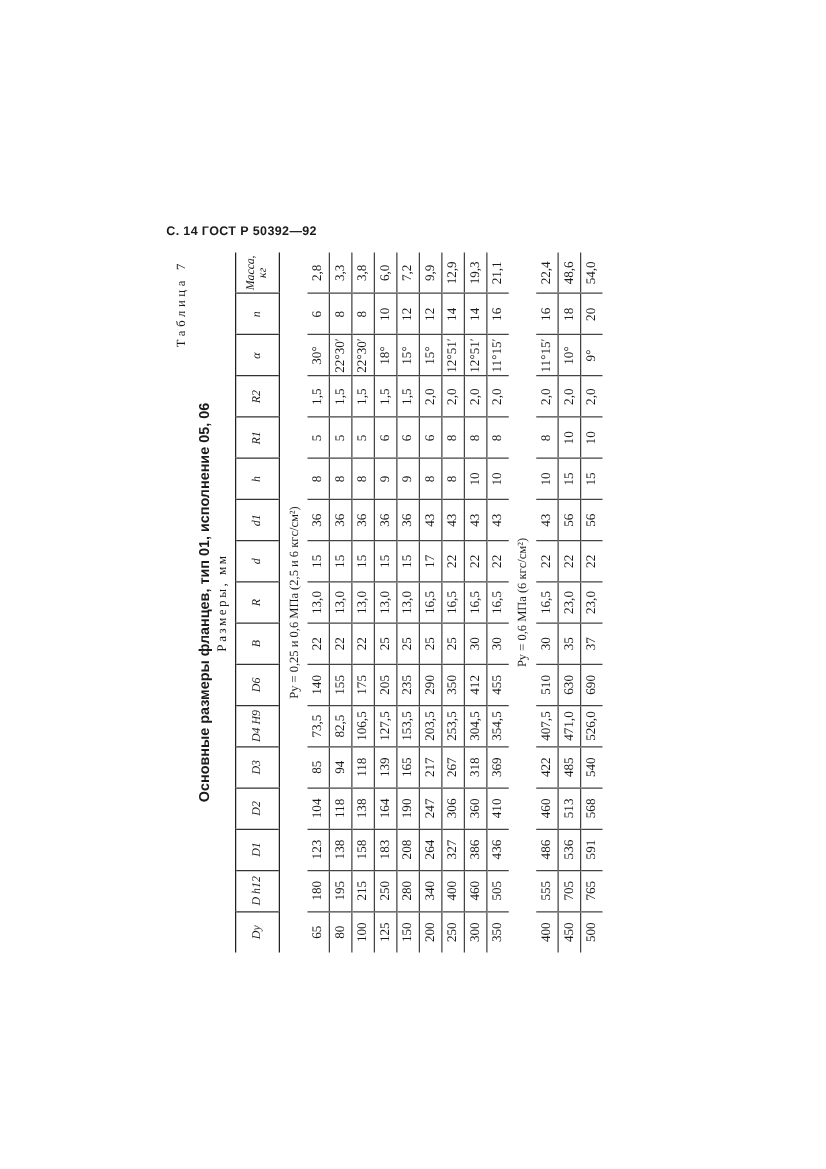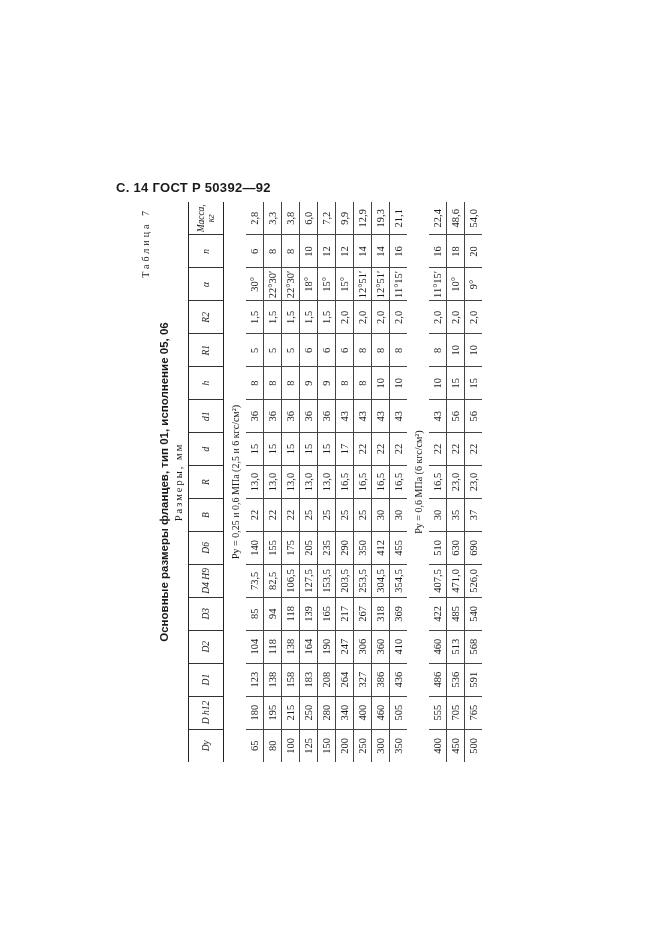--- a/index.html
+++ b/index.html
@@ -1,17 +1,17 @@
 <!DOCTYPE html>
 <html><head>
 <meta charset="utf-8">
 <style>
   html,body{margin:0;padding:0;background:#fff;}
   body{width:661px;height:935px;position:relative;overflow:hidden;font-family:"Liberation Serif","DejaVu Serif",serif;color:#1a1a1a;}
-  .page-header{position:absolute;left:116px;top:180px;font-family:"Liberation Sans","DejaVu Sans",sans-serif;font-weight:bold;font-size:13px;letter-spacing:0.3px;}
+  .page-header{position:absolute;left:133px;top:180px;font-family:"Liberation Sans","DejaVu Sans",sans-serif;font-weight:bold;font-size:10px;letter-spacing:0.3px;}
   .rot{position:absolute;left:140px;top:762px;width:560px;height:400px;transform-origin:0 0;transform:rotate(-90deg);}
   .table-label{position:absolute;right:6px;top:0;font-size:10px;letter-spacing:3px;}
   .title{position:absolute;left:0;width:100%;top:18px;text-align:center;font-family:"Liberation Sans","DejaVu Sans",sans-serif;font-weight:bold;font-size:11.5px;}
   .subtitle{position:absolute;left:0;width:100%;top:33px;text-align:center;font-size:10.5px;letter-spacing:2px;}
   table{position:absolute;left:0;top:48px;border-collapse:collapse;font-size:10.5px;table-layout:fixed;width:560px;}
   th{font-weight:normal;font-style:italic;font-size:9.5px;height:34px;border-left:1px solid #333;border-top:1.5px solid #222;border-bottom:1.5px solid #222;text-align:center;padding:0;}
   th:first-child{border-left:none;}
   td{text-align:center;padding:0;height:17px;border-left:1px solid #444;}
   td:first-child{border-left:none;}
   tr.pressure td{height:22px;border-left:none;font-size:10px;}

